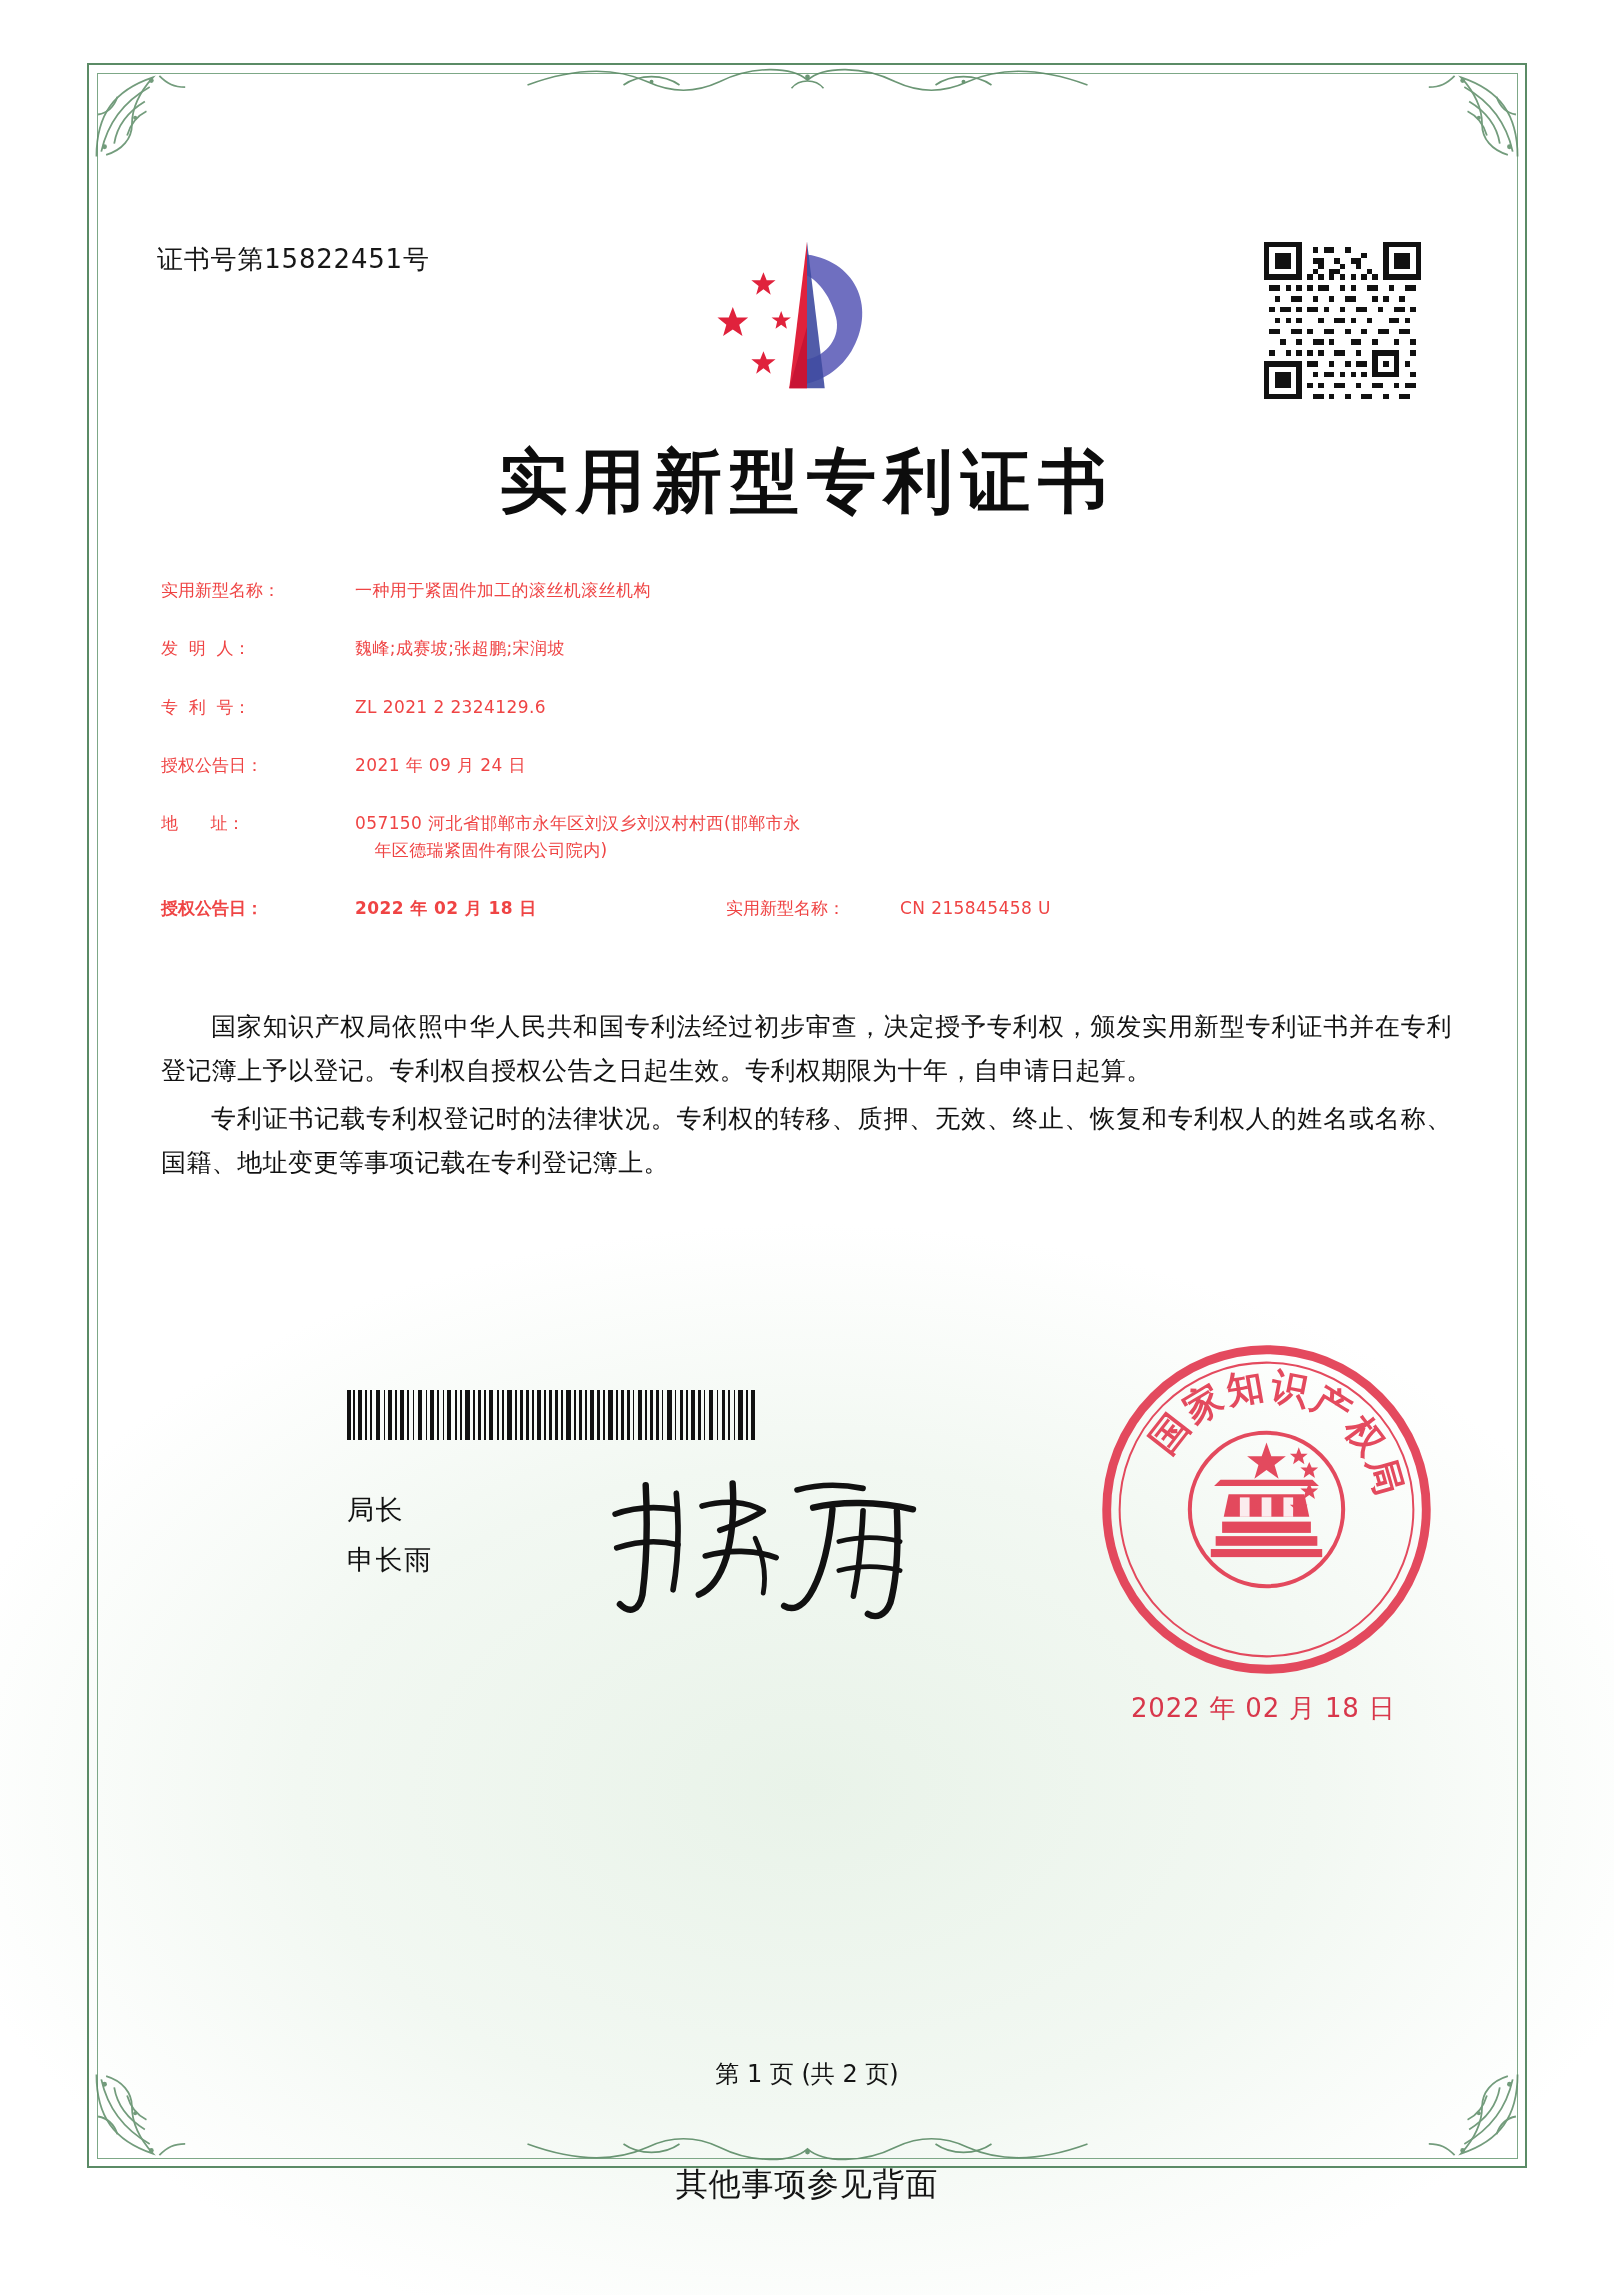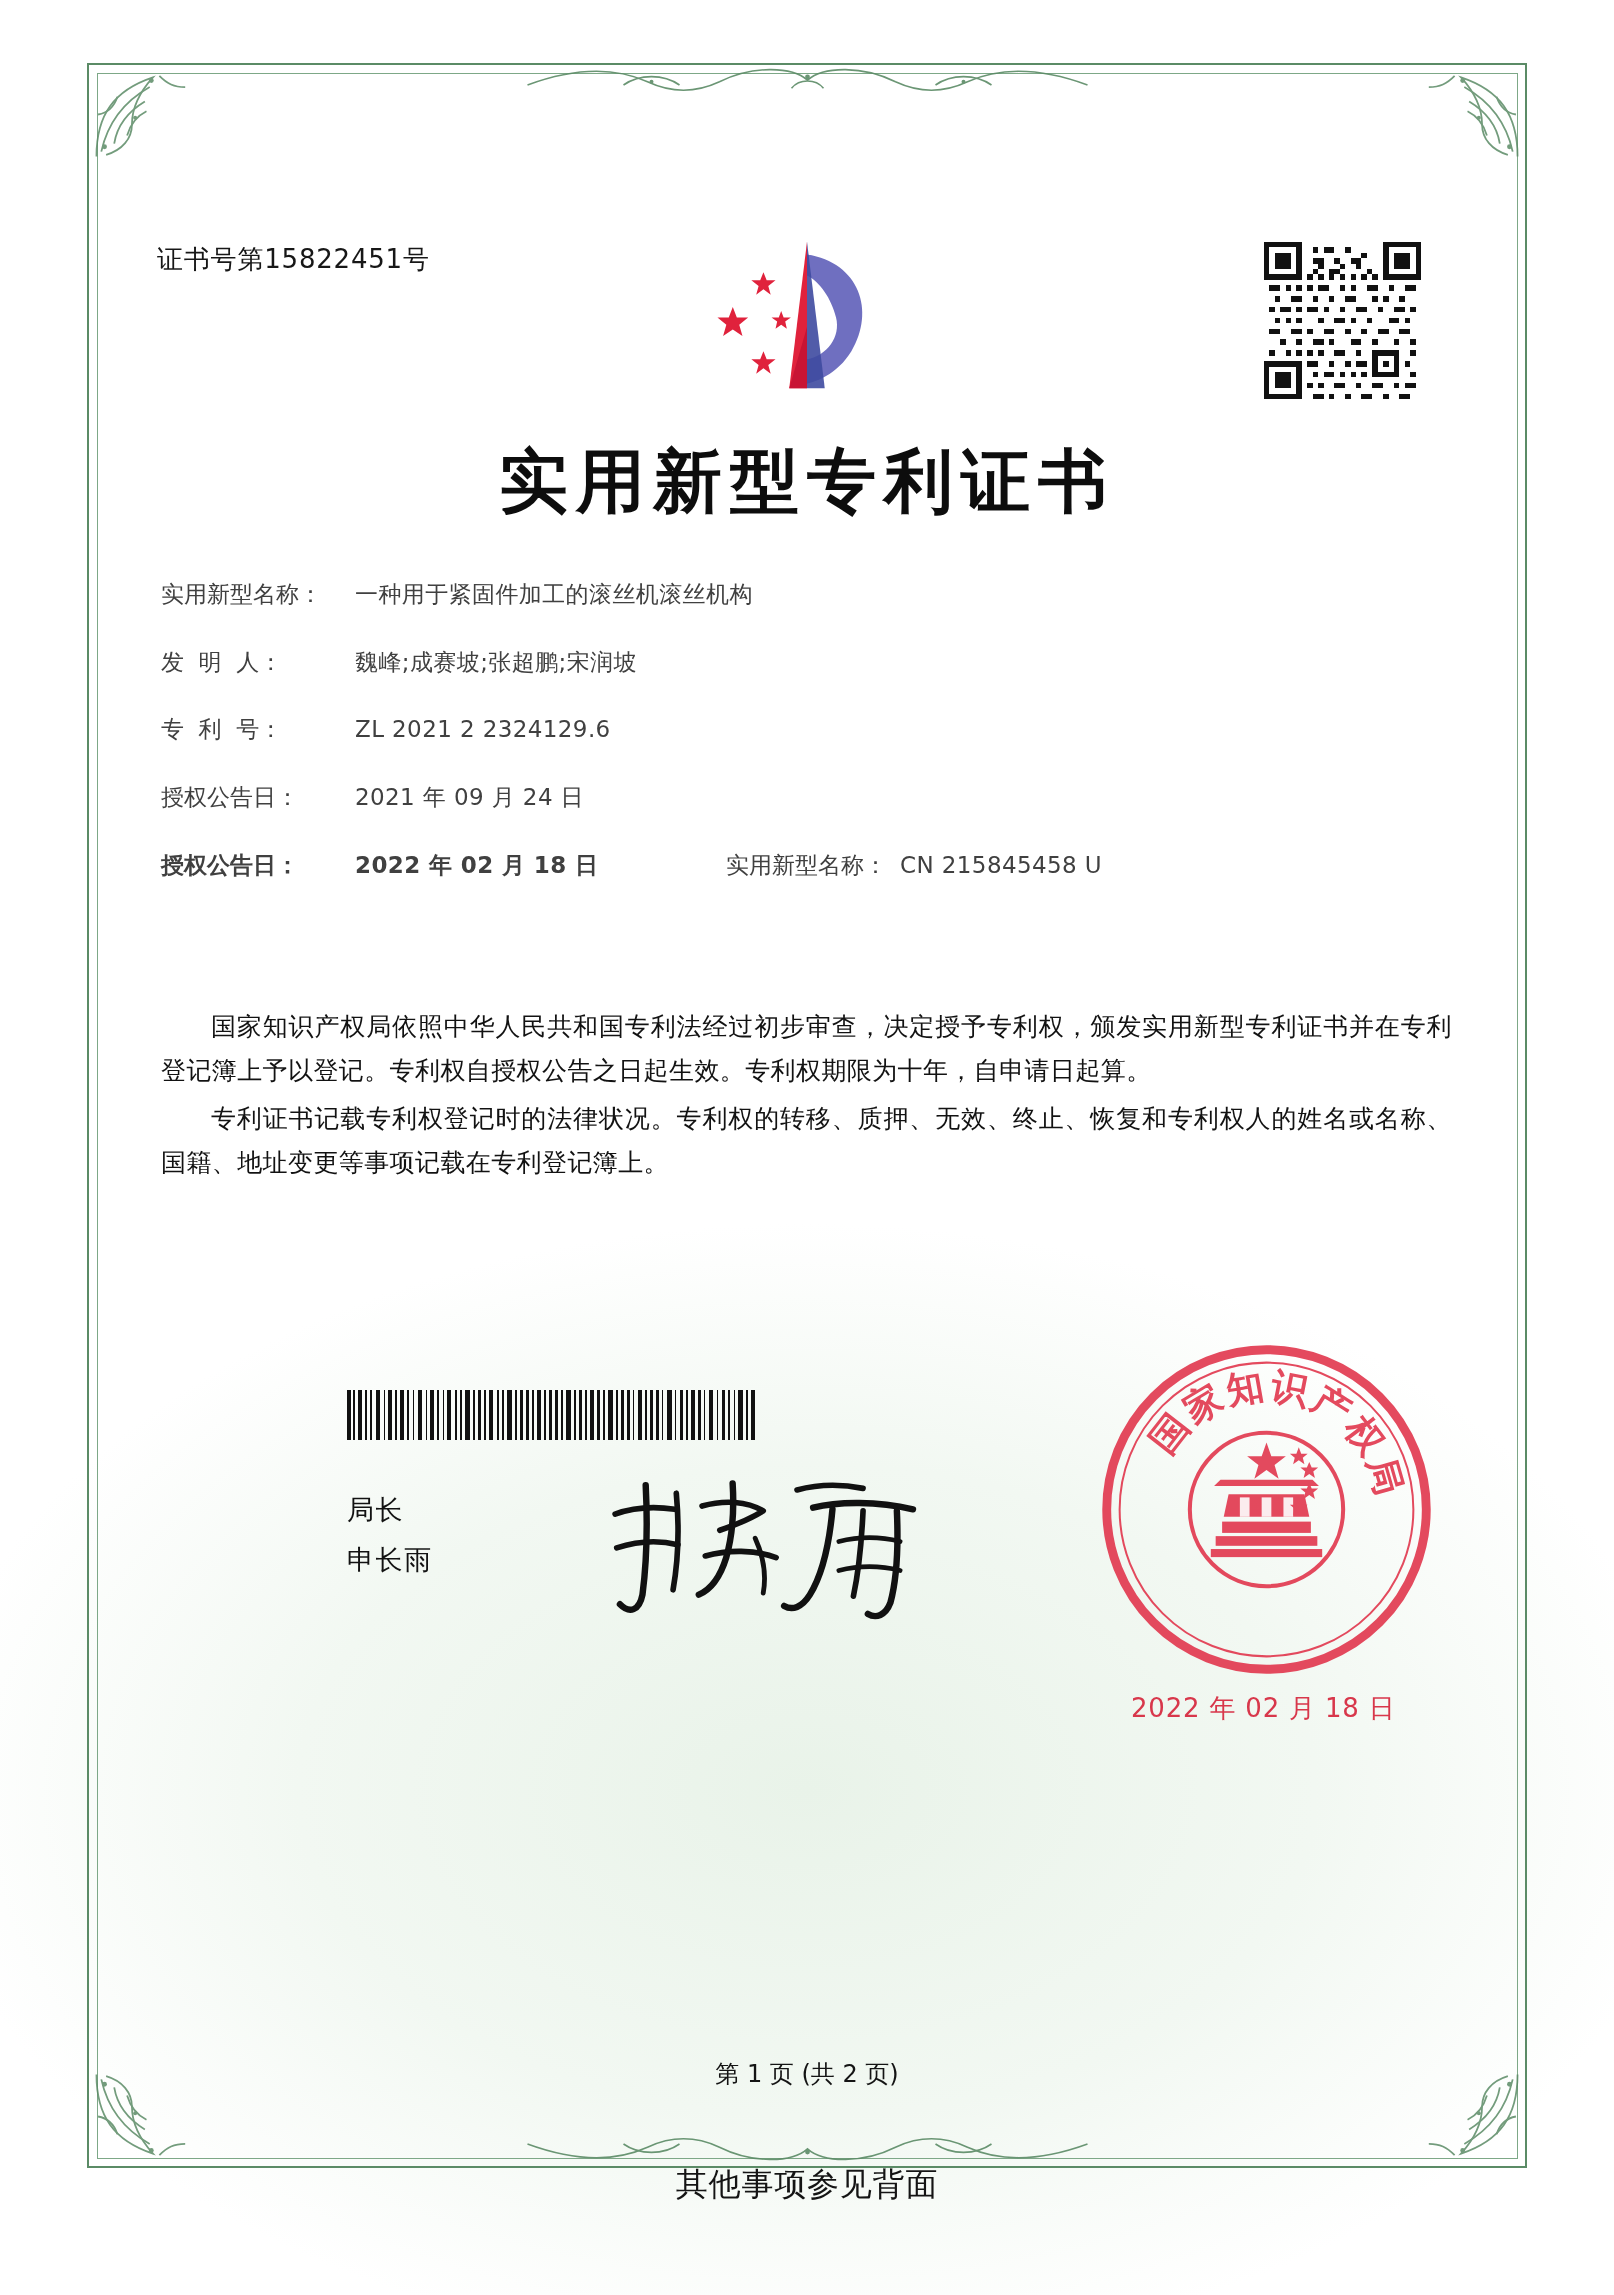--- a/index.html
+++ b/index.html
@@ -106,23 +106,23 @@
     font-weight: bold;
     letter-spacing: 8px;
     color: #0d0d0d;
     font-family: "DejaVu Sans", "Liberation Sans", sans-serif;
   }
 
   .fields {
     position: absolute;
     left: 16px; top: 456px;
     width: 1291px;
-    font-size: 23px;
+    font-size: 17px;
     line-height: 1.55;
-    color: #404040;
+    color: #ef4444;
   }
   .row {
     display: flex;
     align-items: flex-start;
     margin-bottom: 32px;
   }
   .label {
     width: 194px;
     flex: 0 0 194px;
     white-space: pre;
@@ -508,20 +508,27 @@
         <div class="value">魏峰;成赛坡;张超鹏;宋润坡</div>
       </div>
       <div class="row">
         <div class="label">专  利  号：</div>
         <div class="value">ZL 2021 2 2324129.6</div>
       </div>
       <div class="row">
         <div class="label">授权公告日：</div>
         <div class="value">2021 年 09 月 24 日</div>
       </div>
+      <div class="row addr">
+        <div class="label">地      址：</div>
+        <div class="value">
+          <span>057150 河北省邯郸市永年区刘汉乡刘汉村村西(邯郸市永</span>
+          <span class="addr-line2">年区德瑞紧固件有限公司院内)</span>
+        </div>
+      </div>
       <div class="row grant">
         <div class="grant-left">
           <div class="label">授权公告日：</div>
           <div class="value">2022 年 02 月 18 日</div>
         </div>
         <div class="grant-right">
           <div class="label">实用新型名称：</div>
           <div class="value">CN 215845458 U</div>
         </div>
       </div>

